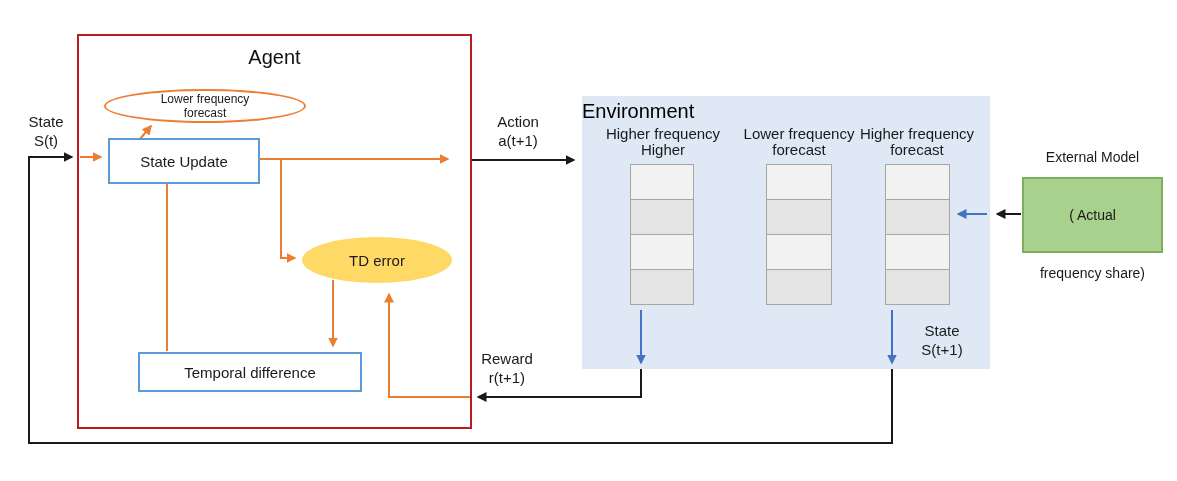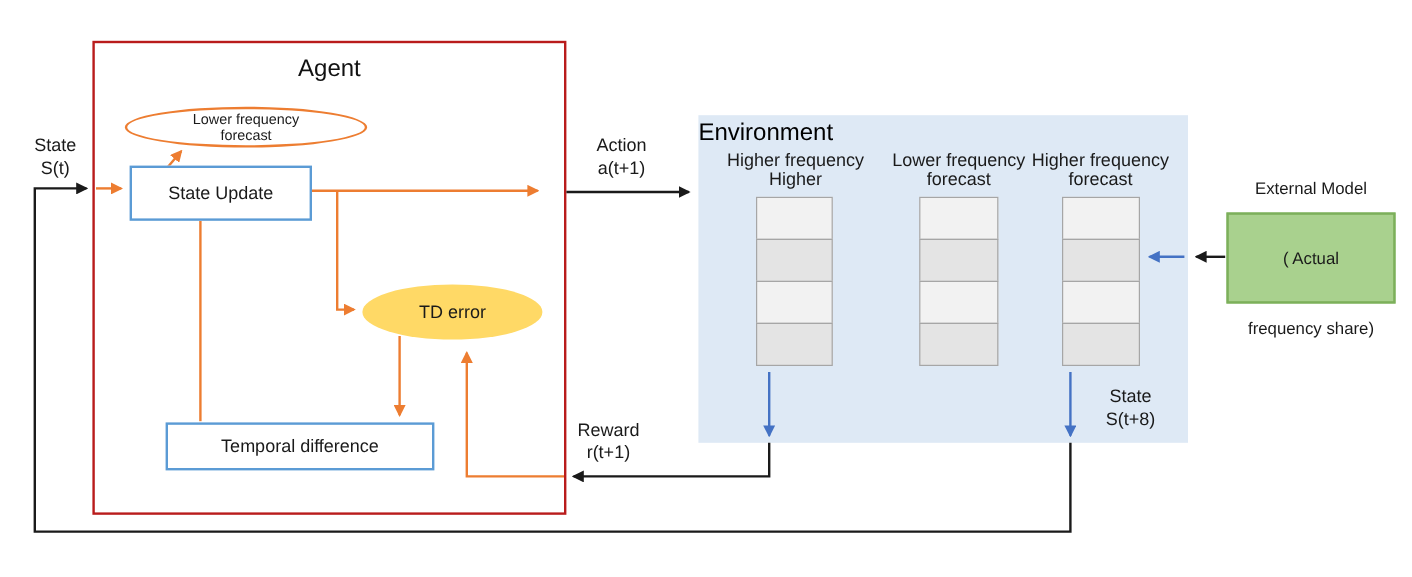--- a/index.html
+++ b/index.html
@@ -174,16 +174,16 @@
   <div class="flow-label lbl-action">
     <div>Action</div>
     <div>a(t+1)</div>
   </div>
   <div class="flow-label lbl-reward">
     <div>Reward</div>
     <div>r(t+1)</div>
   </div>
   <div class="flow-label lbl-state-next">
     <div>State</div>
-    <div>S(t+8)</div>
+    <div>S(t+1)</div>
   </div>
 
 </div>
 
 </body></html>

